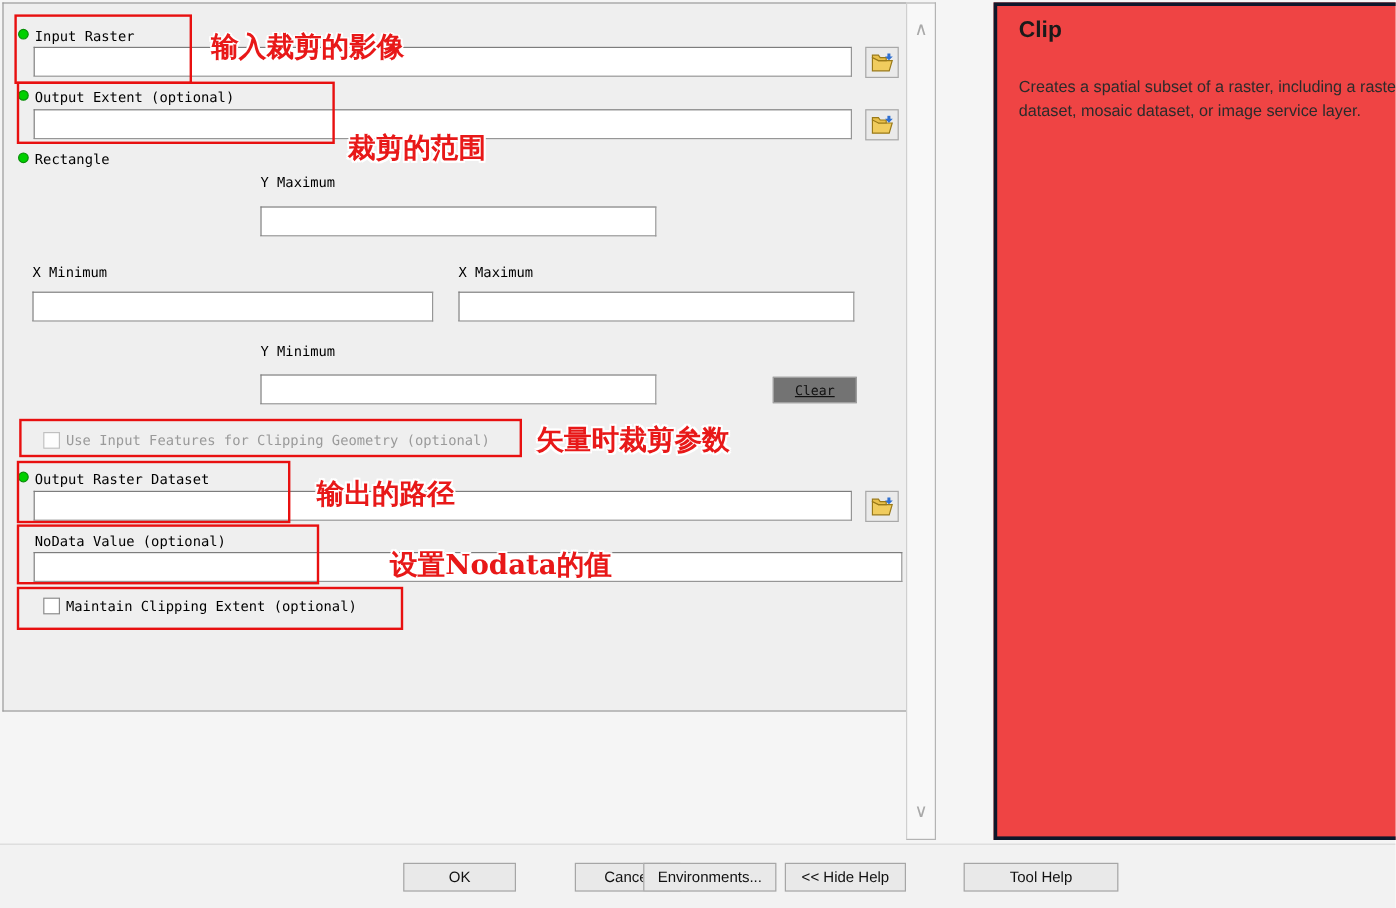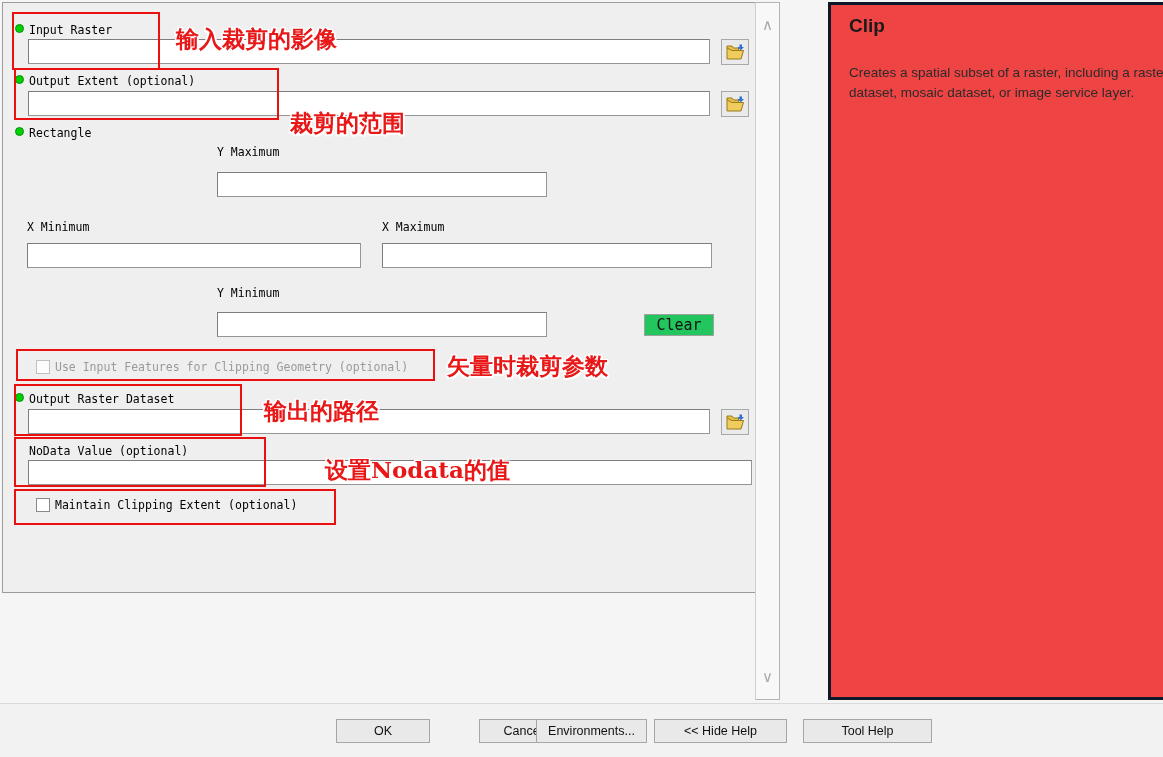--- a/index.html
+++ b/index.html
@@ -95,26 +95,26 @@
     width: 28px; height: 26px;
     background: #eaeaea;
     border: 1px solid #a8a8a8;
     display: flex;
     align-items: center;
     justify-content: center;
   }
 
   .btn-clear {
     position: absolute;
-    background: #22c55e;
+    background: #737373;
     border: 1px solid #a0a0a0;
     font-family: "DejaVu Sans Mono", "Liberation Mono", monospace;
-    font-size: 15px;
+    font-size: 11px;
     color: #111;
-    display: flex; align-items: center; justify-content: center;
+    display: flex; align-items: center; justify-content: center; text-decoration: underline;
   }
 
   .cb-row {
     position: absolute;
     display: flex;
     align-items: center;
     gap: 5px;
   }
   .cb {
     width: 14px; height: 14px;
@@ -271,21 +271,21 @@
     <div id="help-scroll">
       <span class="chev up">∧</span>
       <span class="chev down">∨</span>
     </div>
   </div>
 
   <div id="btnbar">
     <div class="dlgbtn" style="left:336px; width:94px;">OK</div>
     <div class="dlgbtn" style="left:439px; width:88px;margin-left:40px;">Cancel</div>
     <div class="dlgbtn" style="left:536px; width:111px;">Environments...</div>
-    <div class="dlgbtn" style="left:654px; width:133px;">&lt;&lt; Hide Help</div>
+    <div class="dlgbtn" style="left:654px; width:101px;">&lt;&lt; Hide Help</div>
     <div class="dlgbtn" style="left:803px; width:129px;">Tool Help</div>
   </div>
 
   <div class="redbox" style="left:12px;  top:12px;  width:148px; height:58px;"></div>
   <div class="redbox" style="left:14px;  top:68px;  width:265px; height:52px;"></div>
   <div class="redbox" style="left:16px;  top:349px; width:419px; height:32px;"></div>
   <div class="redbox" style="left:14px;  top:384px; width:228px; height:52px;"></div>
   <div class="redbox" style="left:14px;  top:437px; width:252px; height:50px;"></div>
   <div class="redbox" style="left:14px;  top:489px; width:322px; height:36px;"></div>
 

